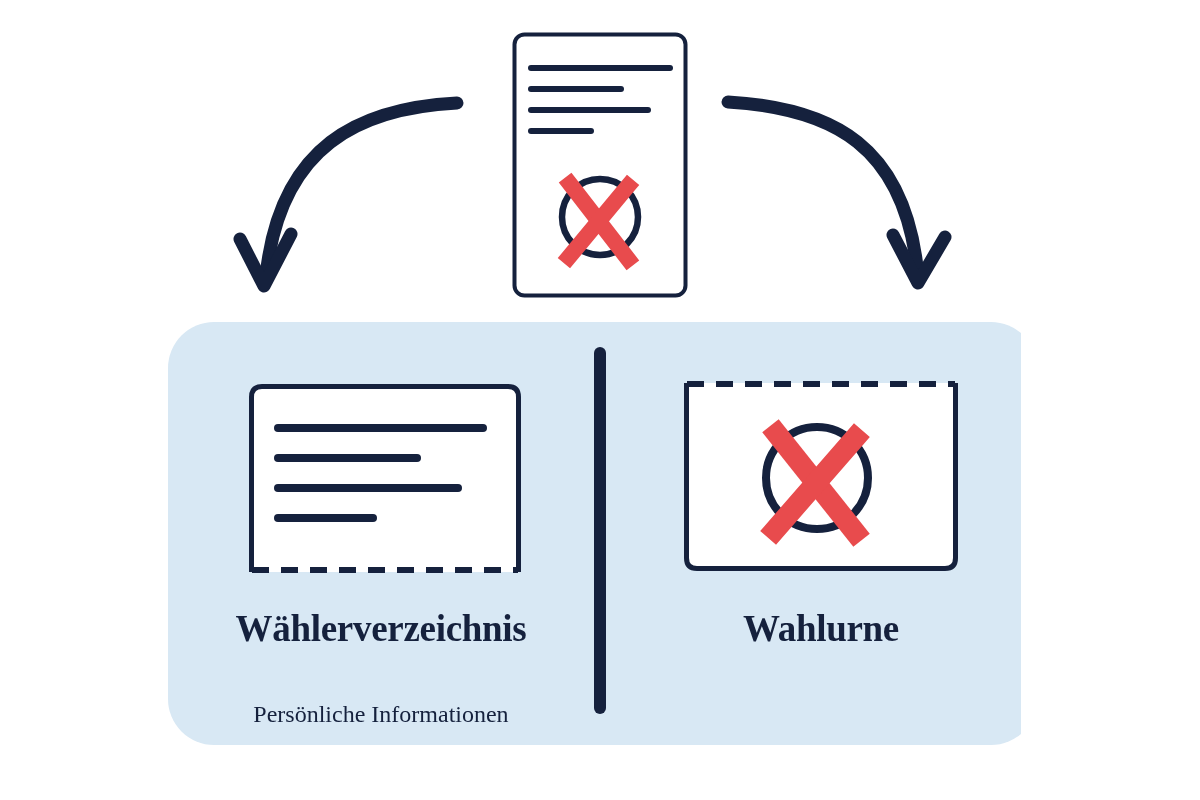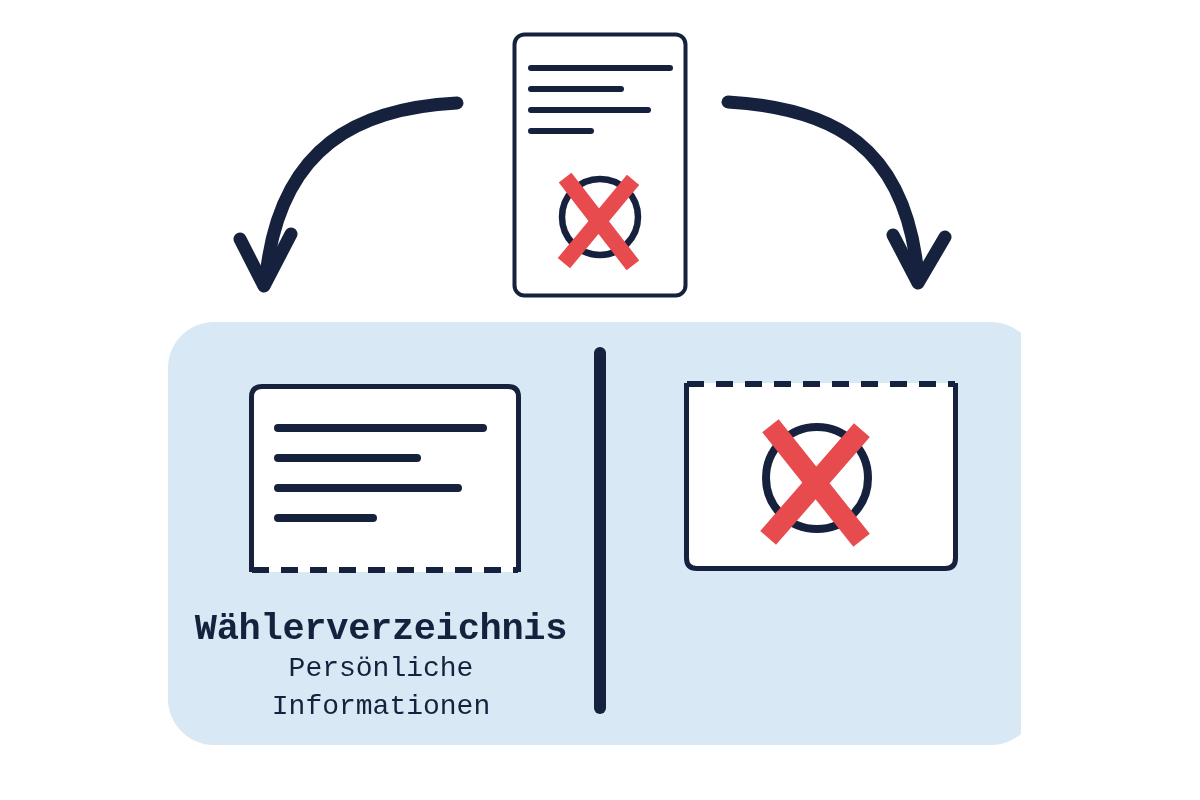--- a/index.html
+++ b/index.html
@@ -4,40 +4,40 @@
 <style>
   :root{
     --navy:#15213d;
     --panel-blue:#d8e8f4;
     --accent-red:#e84b4d;
     --paper:#ffffff;
   }
   html,body{margin:0;padding:0;background:#ffffff;}
   .canvas{
     position:relative;width:1021px;height:800px;background:var(--paper);
-    overflow:hidden;font-family:Liberation Mono, monospace;
+    overflow:hidden;font-family:Liberation Serif, serif;
   }
   .abs{position:absolute;}
   
   .st-navy{stroke:var(--navy);}
   .st-red{stroke:var(--accent-red);}
   .f-none{fill:none;}
   .f-paper{fill:var(--paper);}
   
   .panel{
     left:168px;top:322px;width:869px;height:423px;
     background:var(--panel-blue);border-radius:46px;
   }
   .divider{
     left:594px;top:347px;width:12px;height:367px;
     background:var(--navy);border-radius:6px;
   }
   .label-block{width:400px;text-align:center;color:var(--navy);}
   .label-title{font-size:37px;font-weight:700;line-height:42px;letter-spacing:-0.3px;}
-  .label-sub{font-size:28px;font-weight:400;line-height:38px;}
+  .label-sub{font-size:24px;font-weight:400;line-height:38px;margin-top:45px;}
 </style>
 </head>
 <body>
 
 <div class="canvas">
 
   <svg class="abs" style="left:0;top:0" width="1200" height="320" viewBox="0 0 1200 320">
 
     <g>
       <rect x="514.5" y="34.5" width="171" height="261" rx="10" class="st-navy f-paper" stroke-width="4"></rect>
@@ -89,15 +89,16 @@
       <line x1="172" y1="59" x2="92" y2="151"></line>
     </g>
   </svg>
 
   <div class="abs label-block" style="left:181px;top:608px">
     <div class="label-title">Wählerverzeichnis</div>
     <div class="label-sub">Persönliche Informationen</div>
   </div>
 
   <div class="abs label-block" style="left:621px;top:608px">
+    <div class="label-title">Wahlurne</div>
   </div>
 
 </div>
 
 </body></html>

